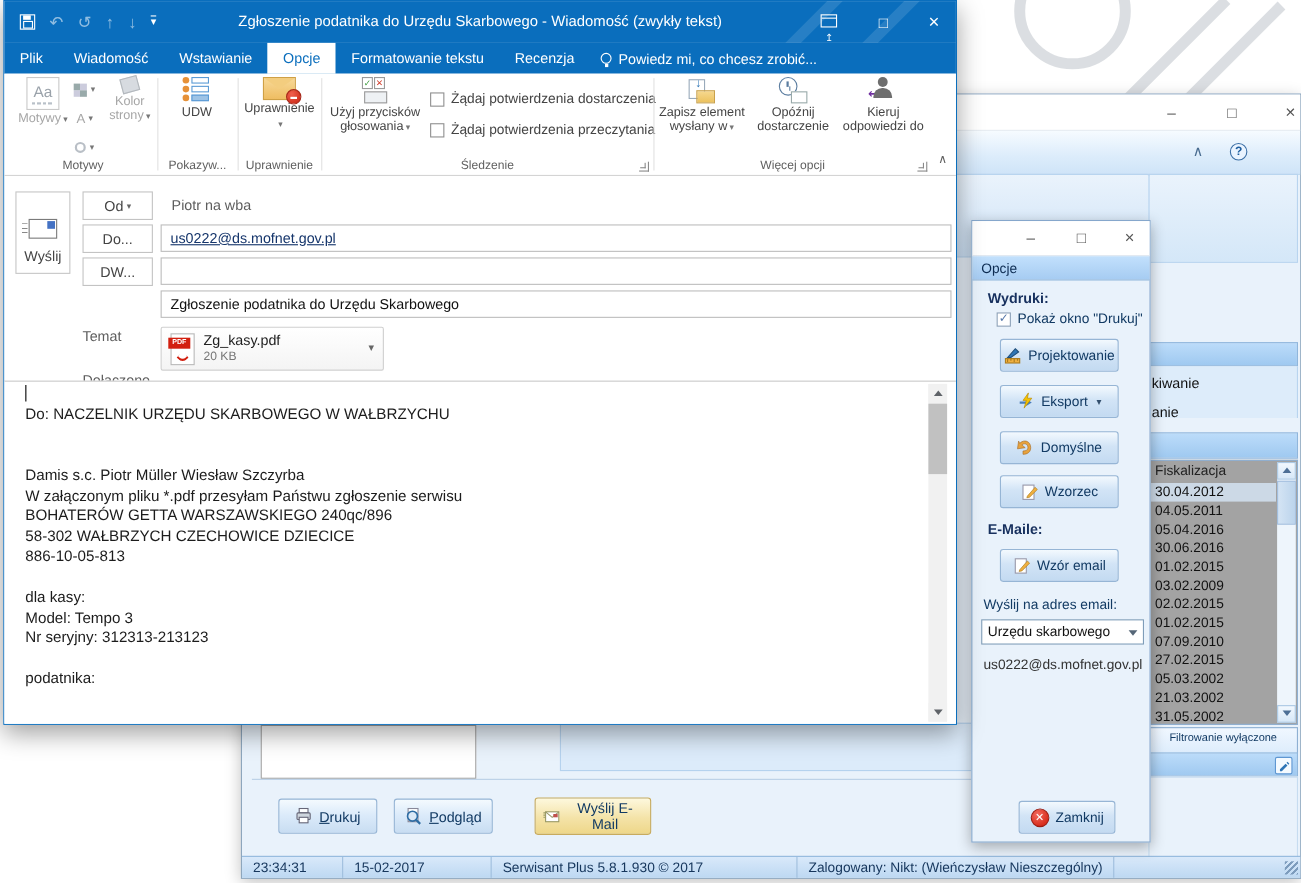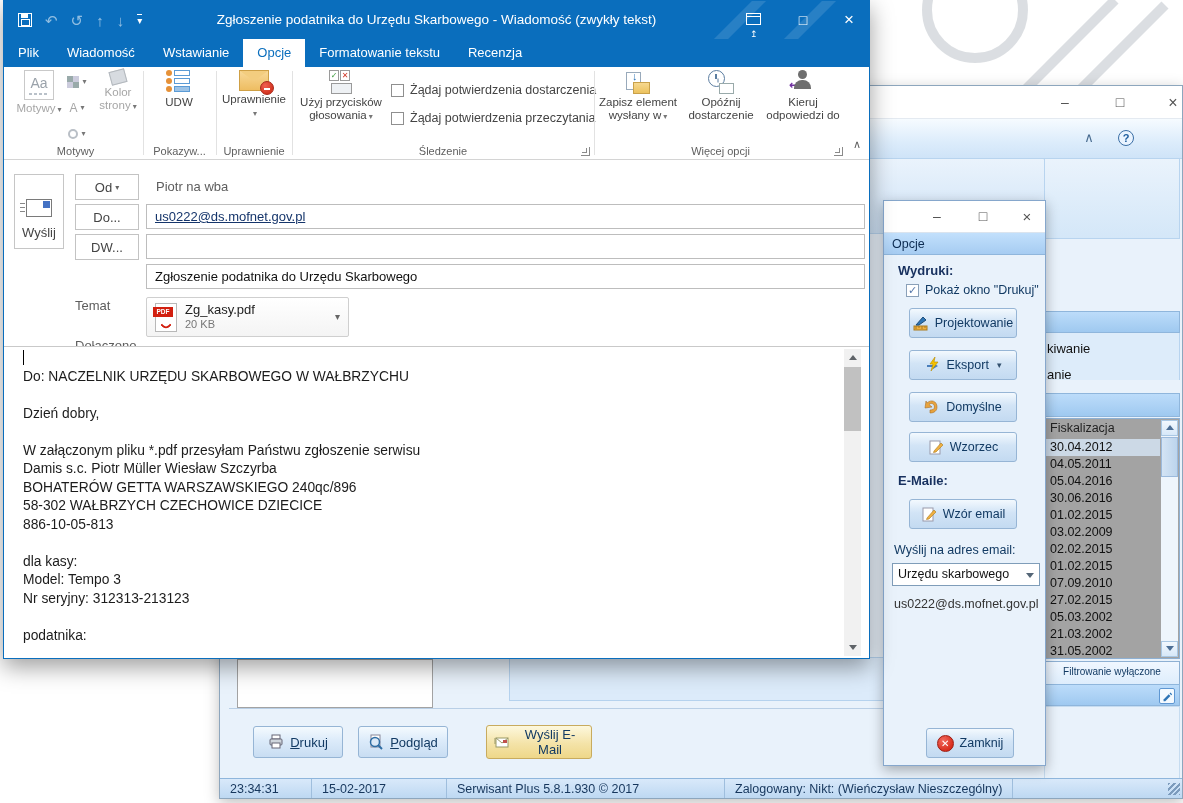--- a/index.html
+++ b/index.html
@@ -405,20 +405,24 @@
       <div class="olctl" style="left:824px;font-size:17px">×</div>
     </div>
 
     <div class="ol-tabs">
       <span class="tab">Plik</span>
       <span class="tab">Wiadomość</span>
       <span class="tab">Wstawianie</span>
       <span class="tab active">Opcje</span>
       <span class="tab">Formatowanie tekstu</span>
       <span class="tab">Recenzja</span>
+      <span class="tellme">
+        <span class="bulb"></span>
+        <span>Powiedz mi, co chcesz zrobić...</span>
+      </span>
     </div>
 
     <div class="ribbon">
 
       <div class="rgroup" style="left:5px;width:133px">
         <div class="bigbtn" style="left:7px;width:46px">
           <span class="ic-themes">Aa</span>
           <span class="lbl gray dd">Motywy</span>
         </div>
         <div class="smallbtn dd" style="left:56px;top:5px">
@@ -555,24 +559,23 @@
       </div>
     </div>
 
     <div class="mailbody">
       <div class="caret"></div>
       <div class="blines">
 
       <div class="bline"></div>
           <div class="bline">Do: NACZELNIK URZĘDU SKARBOWEGO W WAŁBRZYCHU</div>
           <div class="bline"></div>
-          <div class="bline">Dzień dobry,</div>
           <div class="bline"></div>
+          <div class="bline">Damis s.c. Piotr Müller Wiesław Szczyrba</div>
           <div class="bline">W załączonym pliku *.pdf przesyłam Państwu zgłoszenie serwisu</div>
-          <div class="bline">Damis s.c. Piotr Müller Wiesław Szczyrba</div>
           <div class="bline">BOHATERÓW GETTA WARSZAWSKIEGO 240qc/896</div>
           <div class="bline">58-302 WAŁBRZYCH CZECHOWICE DZIECICE</div>
           <div class="bline">886-10-05-813</div>
           <div class="bline"></div>
           <div class="bline">dla kasy:</div>
           <div class="bline">Model: Tempo 3</div>
           <div class="bline">Nr seryjny: 312313-213123</div>
           <div class="bline"></div>
           <div class="bline">podatnika:</div>
         </div>

